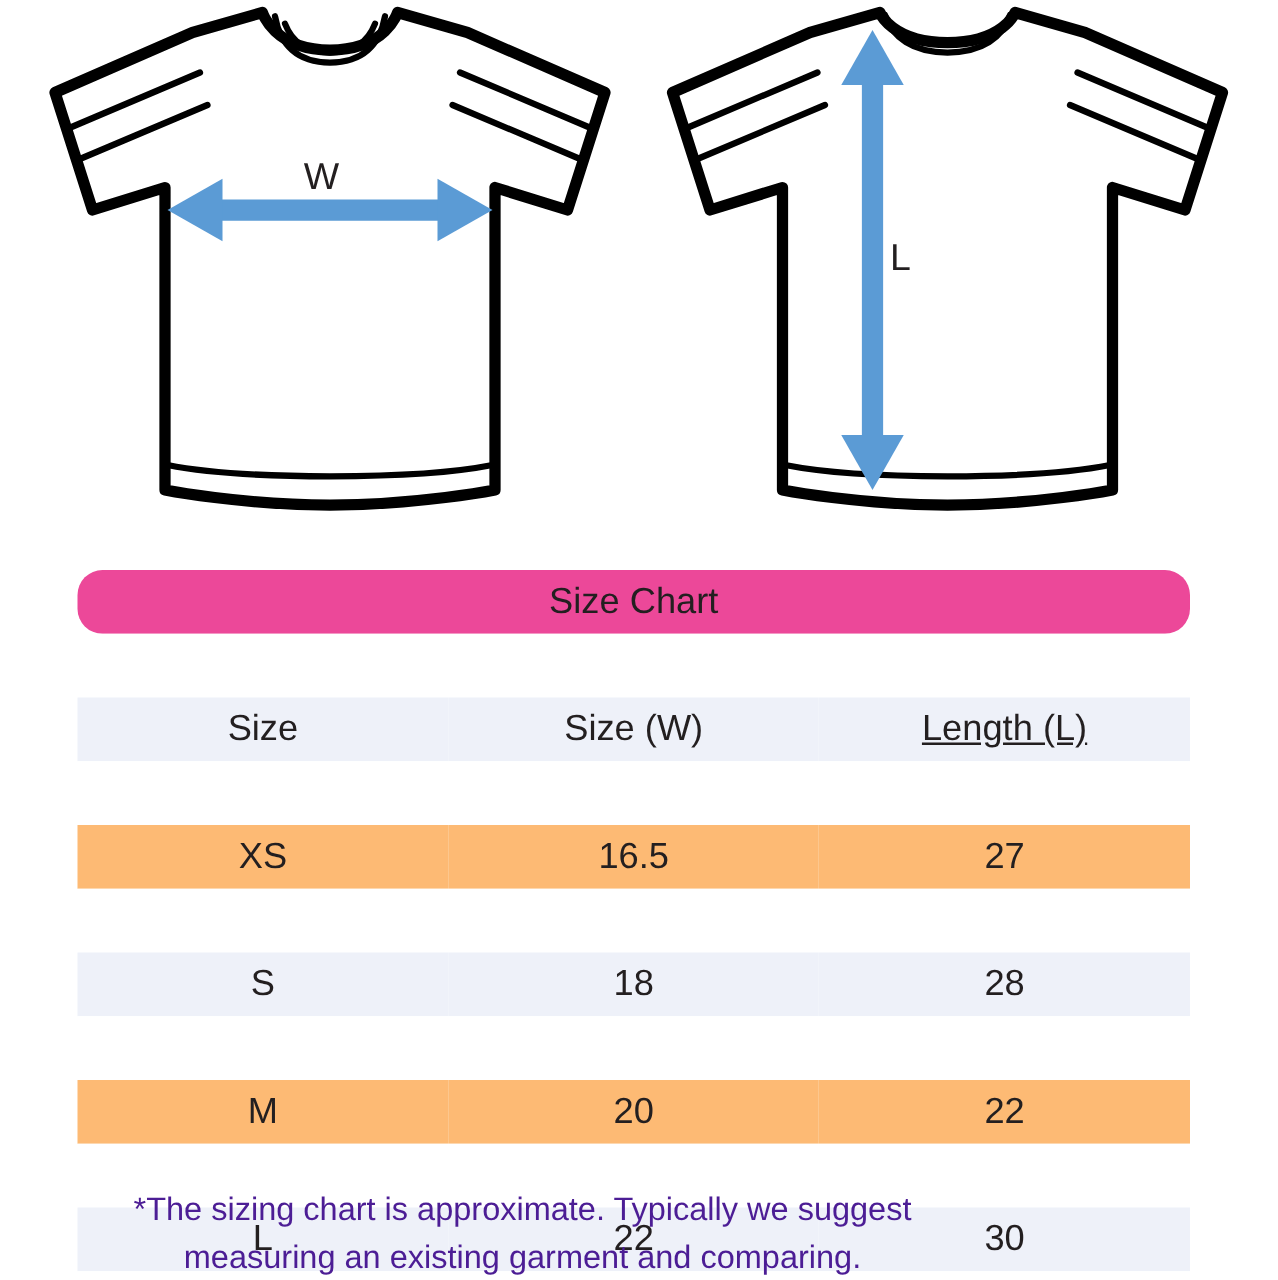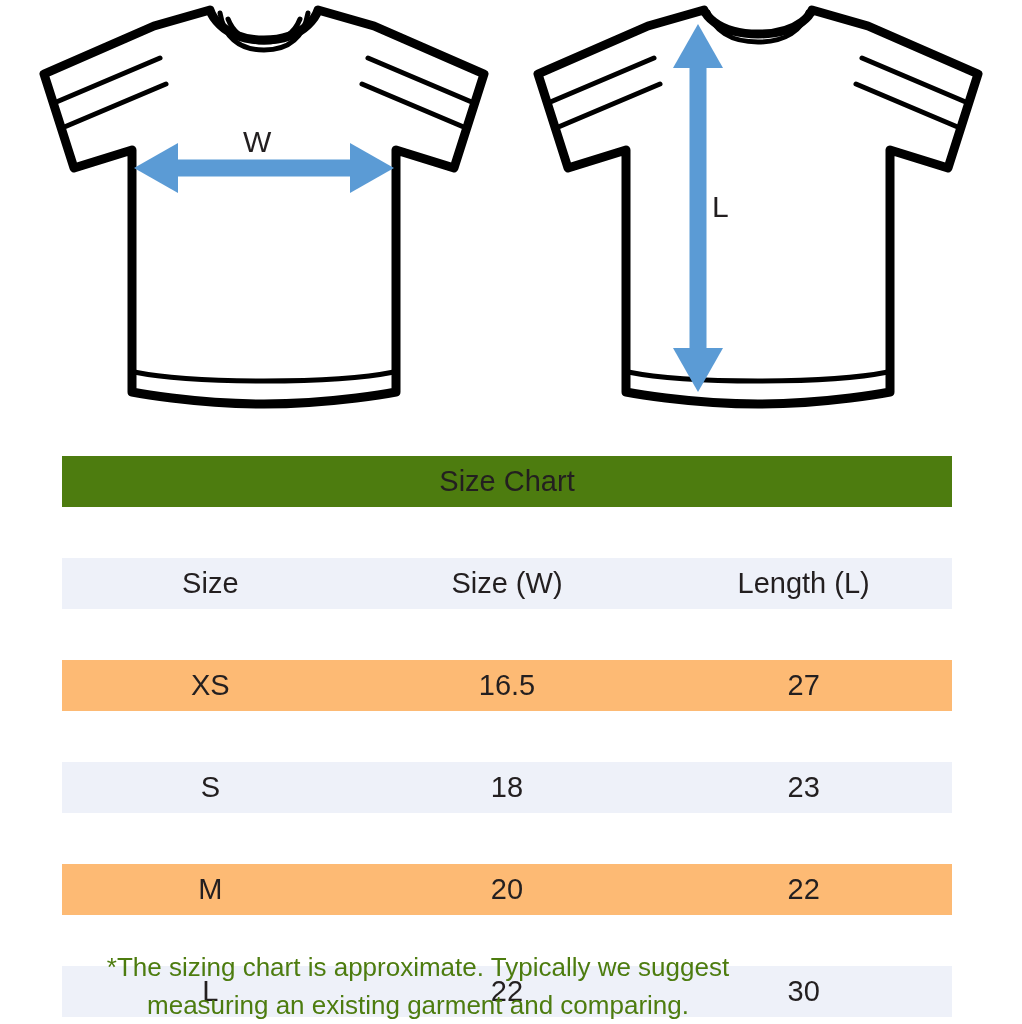--- a/index.html
+++ b/index.html
@@ -61,44 +61,45 @@
     font-weight: normal;
     font-size: 29px;
     color: #231f20;
     height: 51px;
     padding: 0;
     border: none;
   }
   .row-a td { background: #fdba74; }
   .row-b td { background: #eef1f9; }
   .title-row td {
-    background: #4d7c0f;
+    background: #ec4899;
     font-size: 34px;
     height: 62px;
+    border-radius: 20px;
   }
   .head-row td {
     background: #eef1f9;
     font-size: 30px;
     height: 52px;
   }
   .col-size  { width: 296px; }
   .col-width { width: 296px; }
-  .col-len   { width: 298px; }
+  .col-len   { width: 298px; text-decoration: underline; }
 
   .gapline td { background: #ffffff; height: 3px; }
 
   .footnote {
     position: absolute;
     left: 0;
     top: 948px;
     width: 836px;
     text-align: center;
     font-size: 26px;
     line-height: 38px;
-    color: #4d7c0f;
+    color: #4c1d95;
   }
   .footnote div { white-space: nowrap; }
 </style>
 </head>
 <body>
 
 <div class="page">
 
   <div class="shirts">
 
@@ -197,21 +198,21 @@
           <td>16.5</td>
           <td>27</td>
         </tr>
         <tr class="gapline">
             <td colspan="3"></td>
           </tr>
 
         <tr class="row-b">
           <td>S</td>
           <td>18</td>
-          <td>23</td>
+          <td>28</td>
         </tr>
         <tr class="gapline">
             <td colspan="3"></td>
           </tr>
 
         <tr class="row-a">
           <td>M</td>
           <td>20</td>
           <td>22</td>
         </tr>

